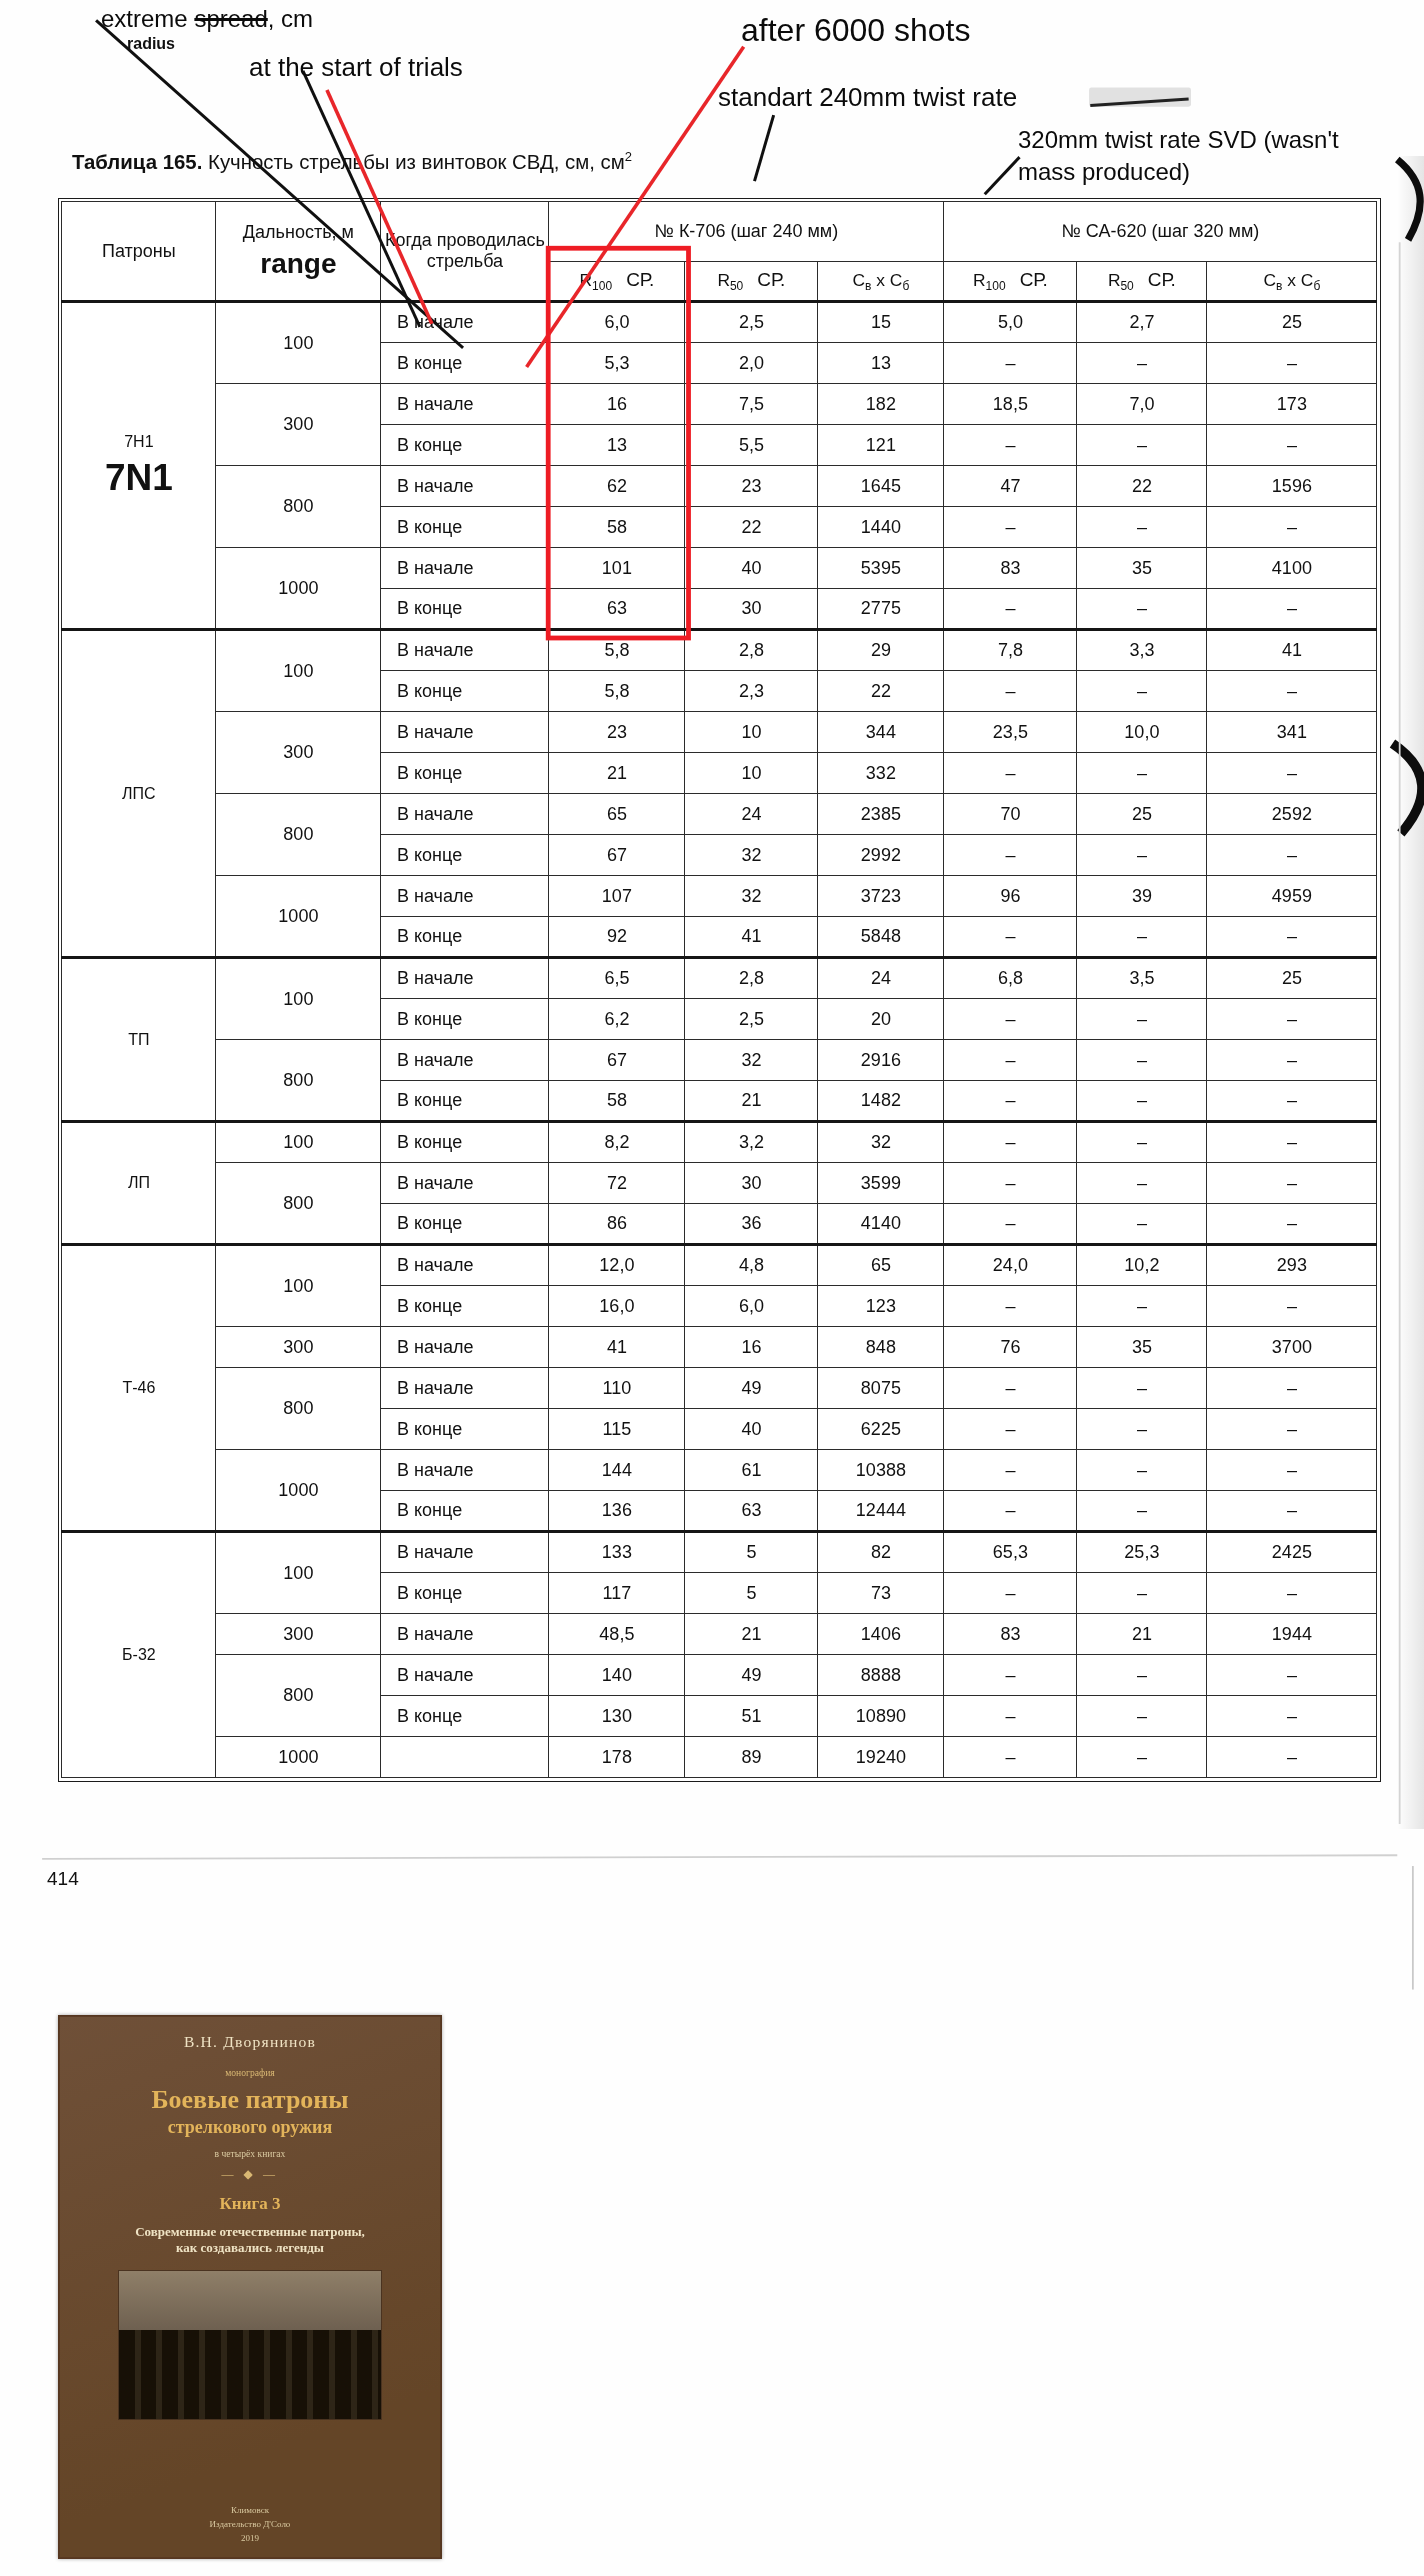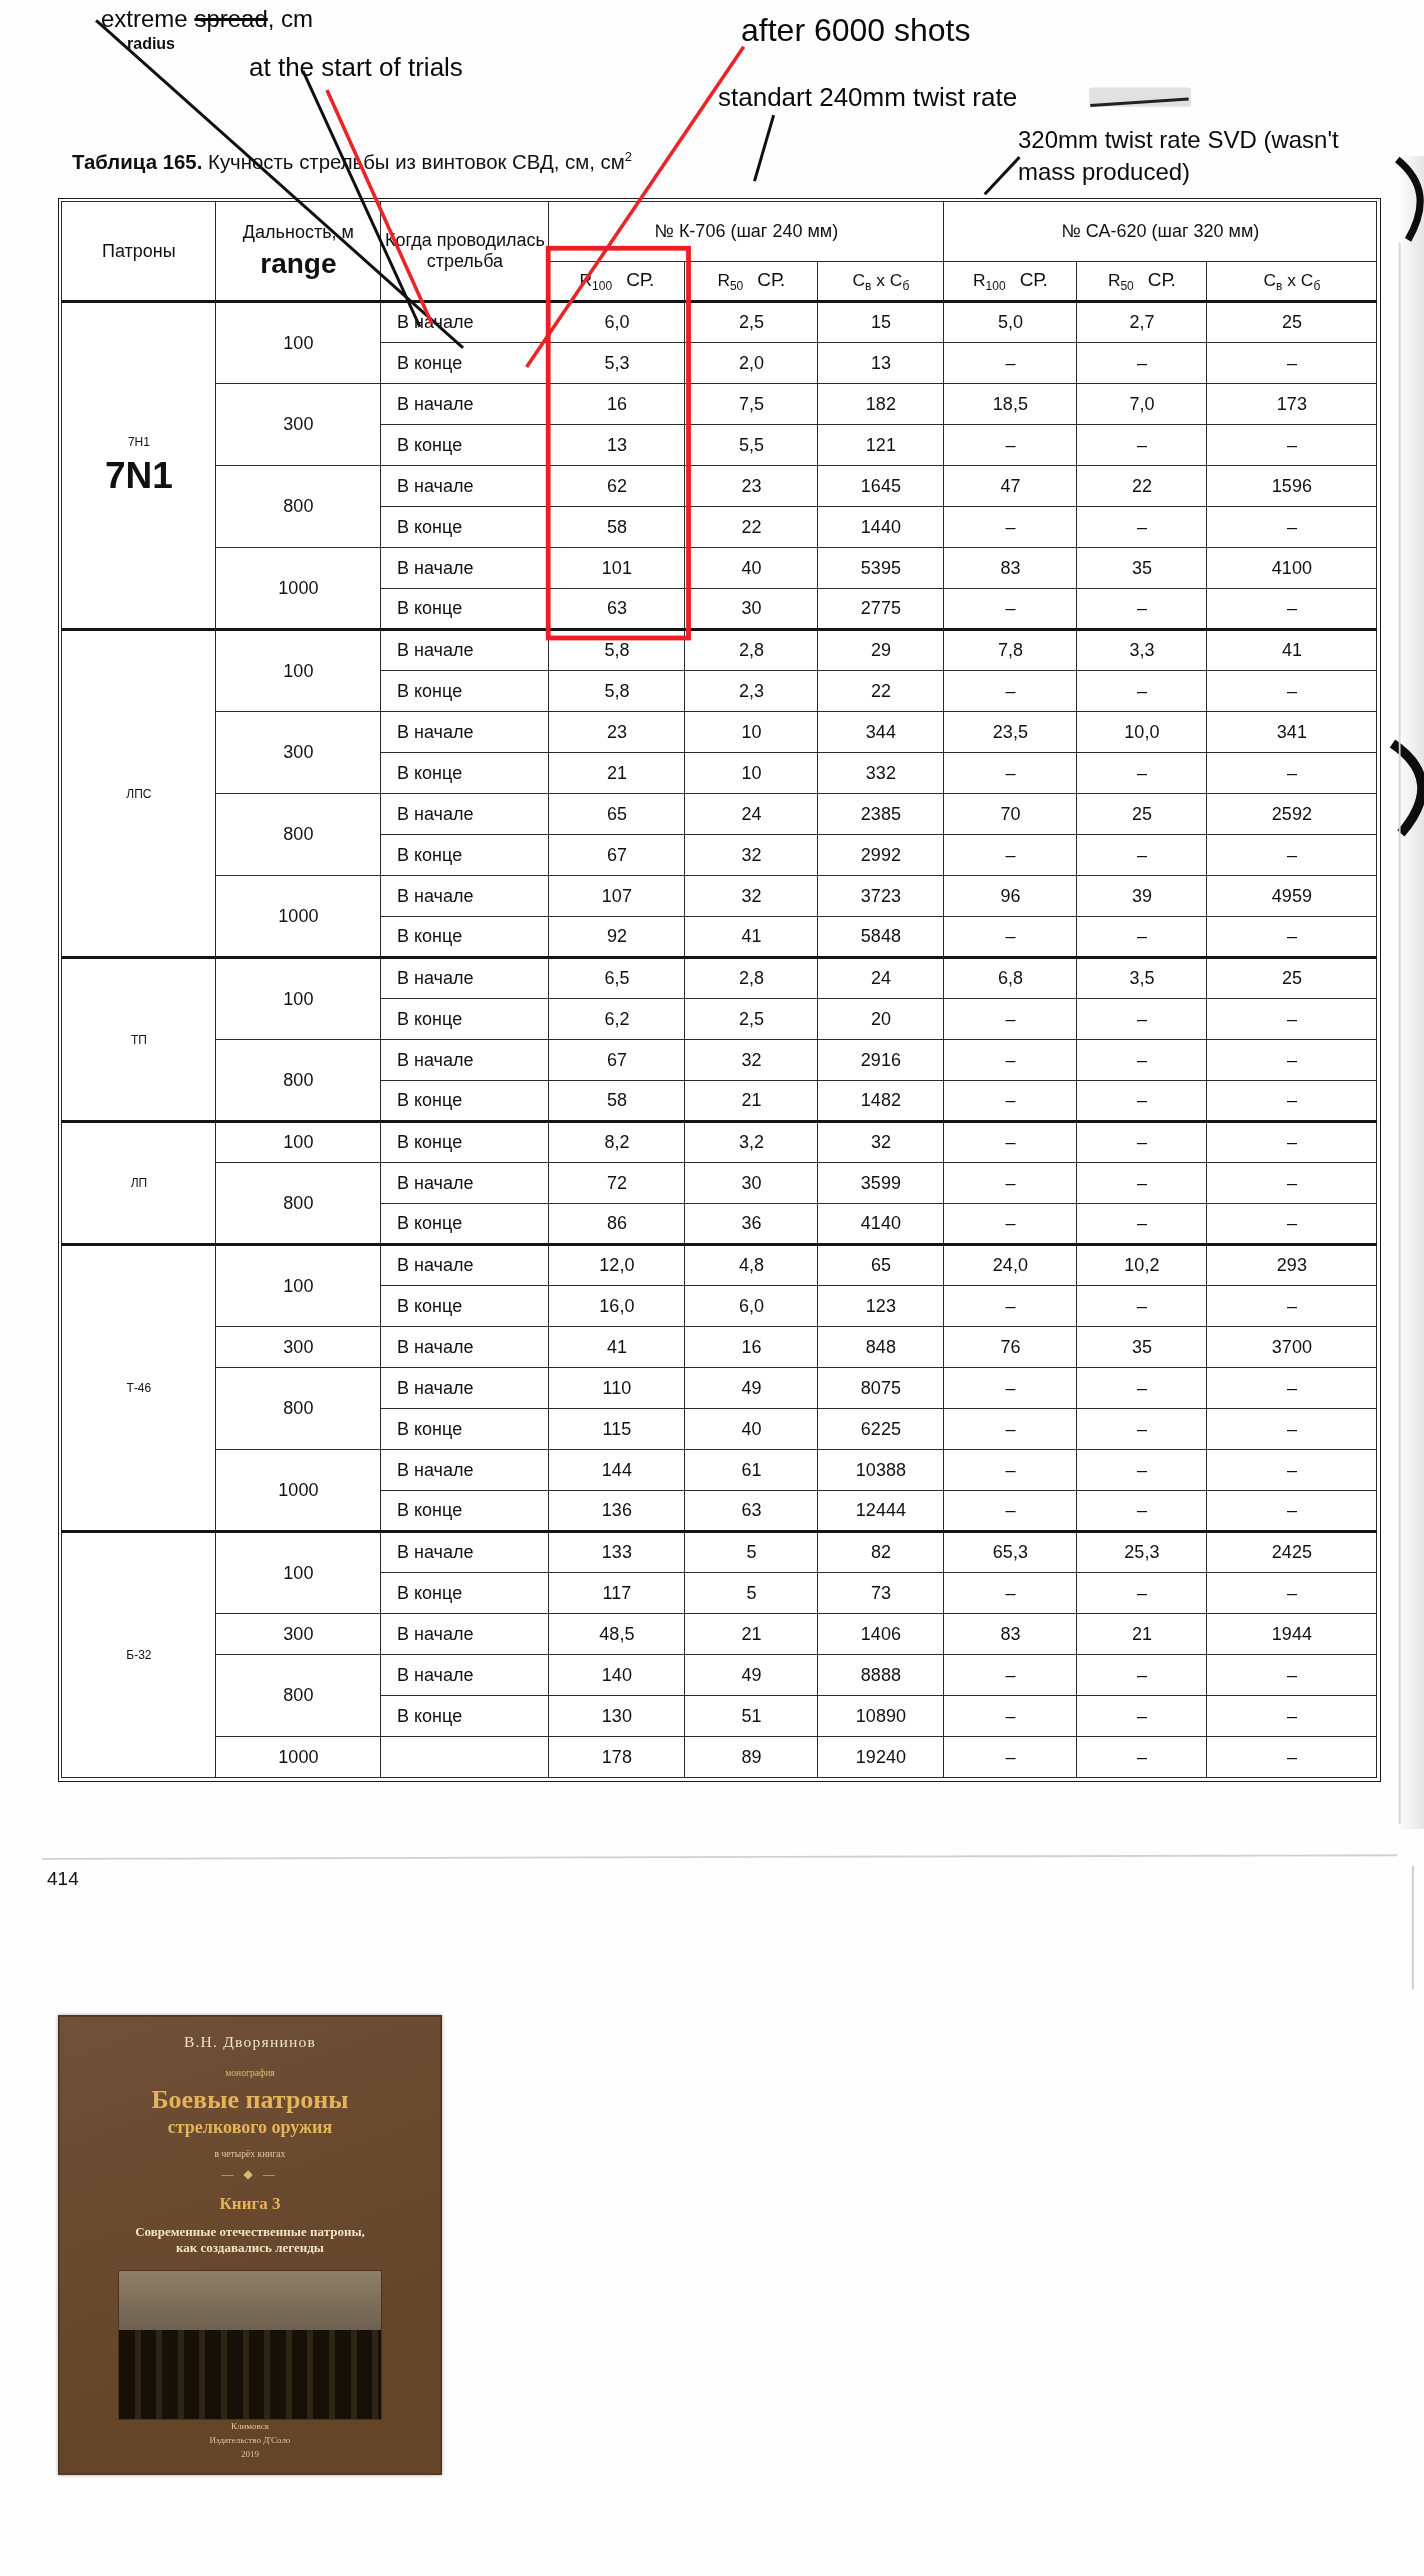--- a/index.html
+++ b/index.html
@@ -21,21 +21,21 @@
   thead th{font-size:18px}
   thead tr:last-child th{font-size:17.4px}
   thead{border-bottom:1.8px solid #151515}
   sub{font-size:12px}
   .suffix{font-size:19px;margin-left:14px}
   tbody tr{height:41px}
   tbody td{font-size:18px}
   td.when-cell{text-align:left;padding-left:15.6px}
   tr.group-start td{border-top:3.6px solid #151515}
   td.group-sep,th.group-sep{border-left:1.8px solid #2b2b2b}
-  .cart-label{font-size:12px}
+  .cart-label{font-size:16px}
   .annotation-inline{font-size:37px;font-weight:bold;margin-top:6px;font-family:"Liberation Sans",sans-serif}
   .ann-range{font-size:28px;font-weight:bold;margin-top:4.8px}
 
   
   .ann{position:absolute;font-weight:normal;color:#0b0b0b;z-index:7;white-space:nowrap}
   .ann-extreme{left:101px;top:4.8px;font-size:24px}
   .struck{text-decoration:line-through;text-decoration-thickness:3px}
   .ann-radius{position:absolute;left:127px;top:35px;font-size:16px;font-weight:600;z-index:7}
   .ann-start{left:249px;top:52px;font-size:26px}
   .ann-after{left:741px;top:12px;font-size:32px}
@@ -44,21 +44,21 @@
 
   
   .overlay{position:absolute;left:0;top:0;width:1425px;height:2576px;z-index:6;pointer-events:none}
   .edge-shade{position:absolute;right:0;top:156px;width:27.6px;height:1673px;z-index:5;
               background:linear-gradient(to right,rgba(0,0,0,0),rgba(0,0,0,0.10))}
 
   
   .page-number{position:absolute;left:47px;top:1868px;font-size:19px;z-index:2}
 
   
-  .book-cover{position:absolute;left:58px;top:2015px;width:384px;height:460px;
+  .book-cover{position:absolute;left:58px;top:2015px;width:384px;height:544px;
               background:linear-gradient(160deg,#6f5038,#644527 75%);
               color:#efe3c4;text-align:center;font-family:"Liberation Serif",serif;
               box-shadow:inset 0 0 0 1.8px #553620, 0 0 3.6px rgba(0,0,0,.35);z-index:2}
   .bc-author{margin-top:18px;font-size:15.6px;letter-spacing:1.2px}
   .bc-series{margin-top:15.6px;font-size:9.6px;color:#d9b873}
   .bc-title1{margin-top:7.2px;font-size:26px;font-weight:bold;color:#e3b45a}
   .bc-title2{margin-top:2.4px;font-size:18px;font-weight:bold;color:#e3b45a}
   .bc-sub{margin-top:9.6px;font-size:9.6px;color:#d9c9a0}
   .bc-orn{margin-top:8.4px;font-size:12px;color:#d9b873;letter-spacing:3.6px}
   .bc-volume{margin-top:12px;font-size:17px;font-weight:bold;color:#e3b45a}

